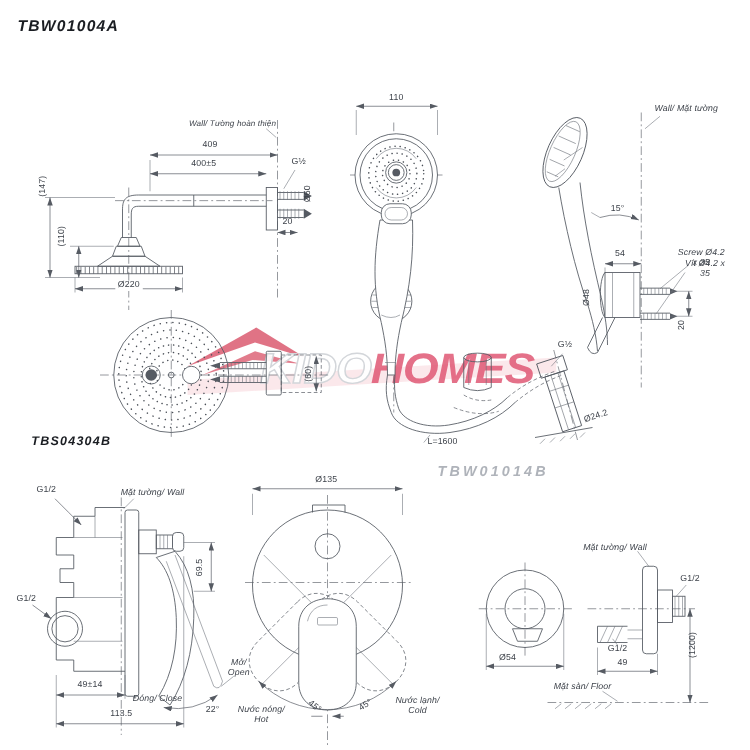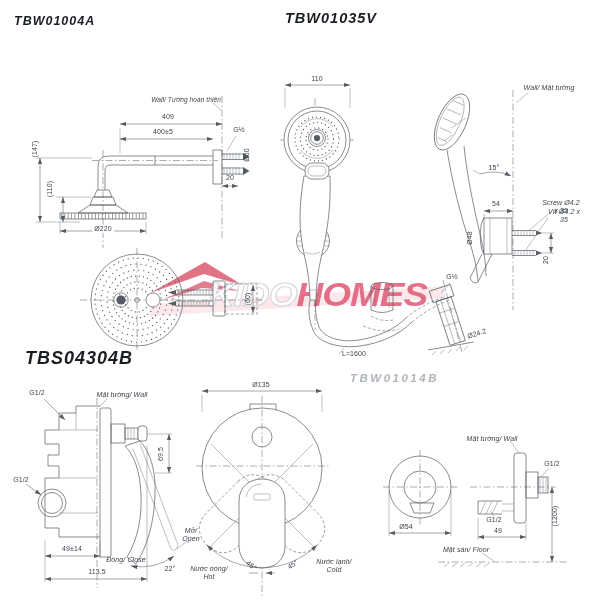--- a/index.html
+++ b/index.html
@@ -236,22 +236,21 @@
       <path class="dim" marker-start="url(#as)" marker-end="url(#ae)" d="M478,537 H526"></path>
       <path class="cl" d="M470,487 H556"></path>
       <path class="dim" marker-start="url(#as)" marker-end="url(#ae)" d="M552,487 V562"></path>
       <path class="cl" d="M438,562 H568"></path>
       <path class="lt" d="M444,567 l5,-4 M452,567 l5,-4 M460,567 l5,-4 M468,567 l5,-4 M476,567 l5,-4 M484,567 l5,-4"></path>
       <path class="lt" d="M482,553 L494,561"></path>
     </g>
   </svg>
 
   <div class="code" style="left:14px;top:14px;font-size:12.5px">TBW01004A</div>
-  <div class="code" style="left:285px;top:10px;font-size:14.5px">TBW01035V</div>
-  <div class="code" style="left:25px;top:348px;font-size:18px">TBS04304B</div>
+  <div class="code" style="left:25px;top:348px;font-size:10px">TBS04304B</div>
   <div class="code" style="left:350px;top:372px;font-size:11.5px;color:#afb3ba;letter-spacing:2.5px">TBW01014B</div>
 
   <span class="lbl it" style="left:186px;top:100px;font-size:6.5px">Wall/ Tường hoàn thiện</span>
   <span class="lbl" style="left:168px;top:117px">409</span>
   <span class="lbl" style="left:163px;top:132px">400±5</span>
   <span class="lbl" style="left:239px;top:130px">G½</span>
   <span class="lbl rot" style="left:247px;top:155px">Ø60</span>
   <span class="lbl" style="left:230px;top:178px">20</span>
   <span class="lbl rot" style="left:35px;top:149px">(147)</span>
   <span class="lbl rot" style="left:50px;top:189px">(110)</span>

